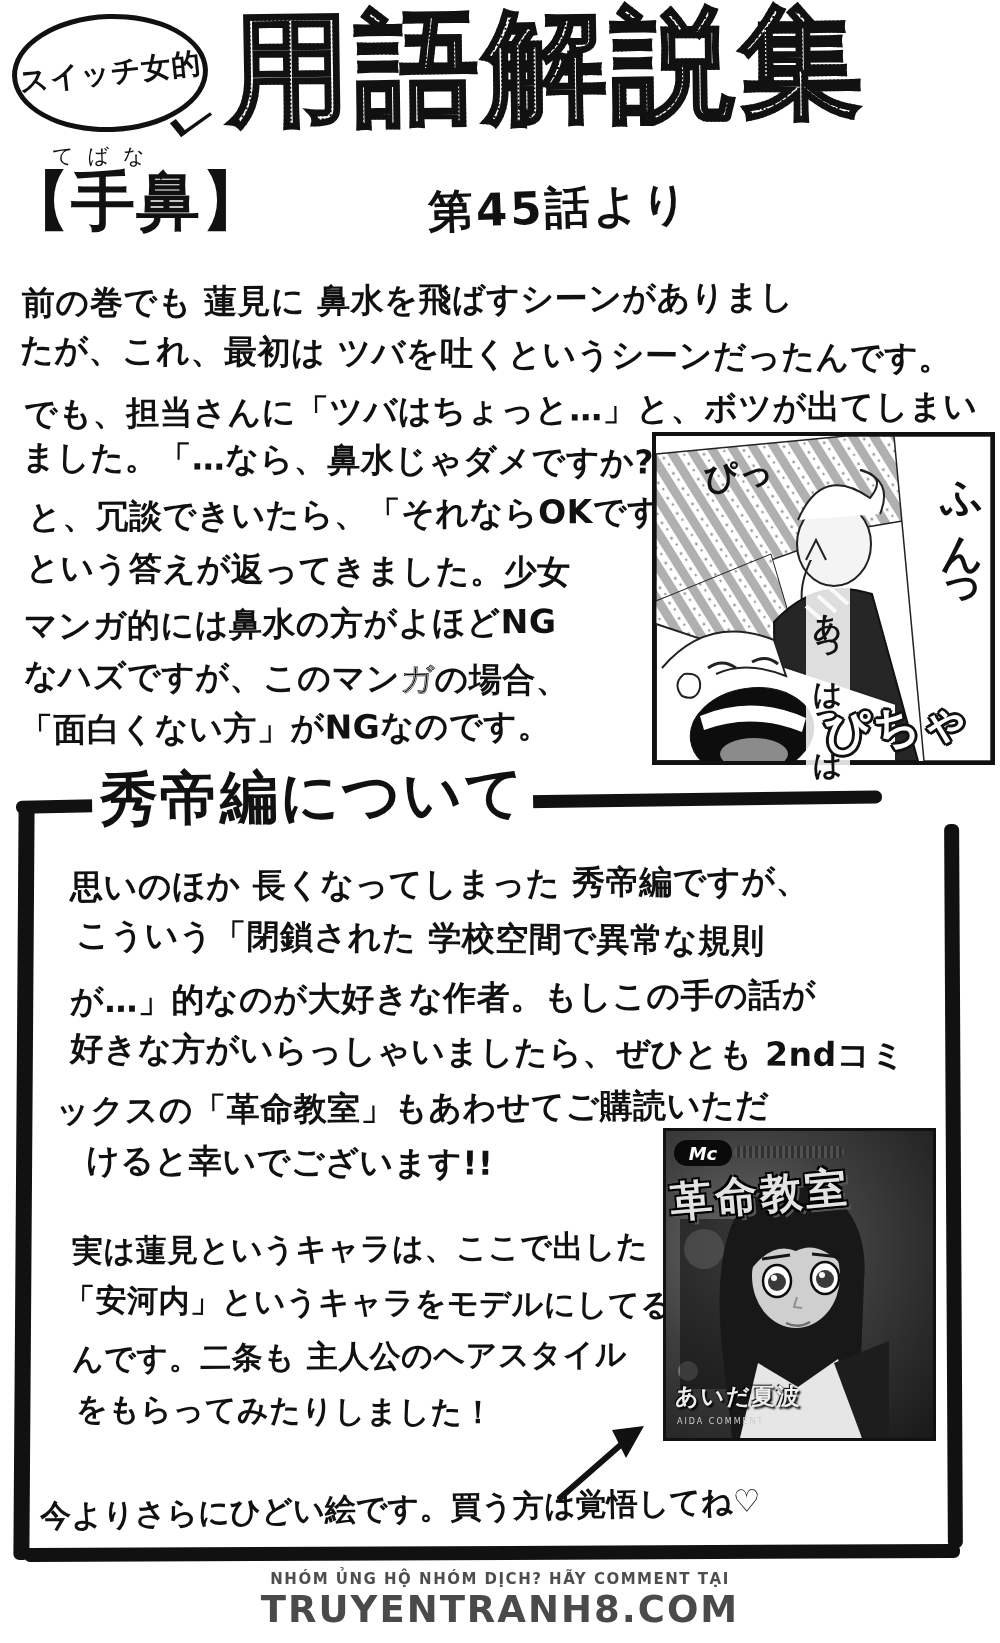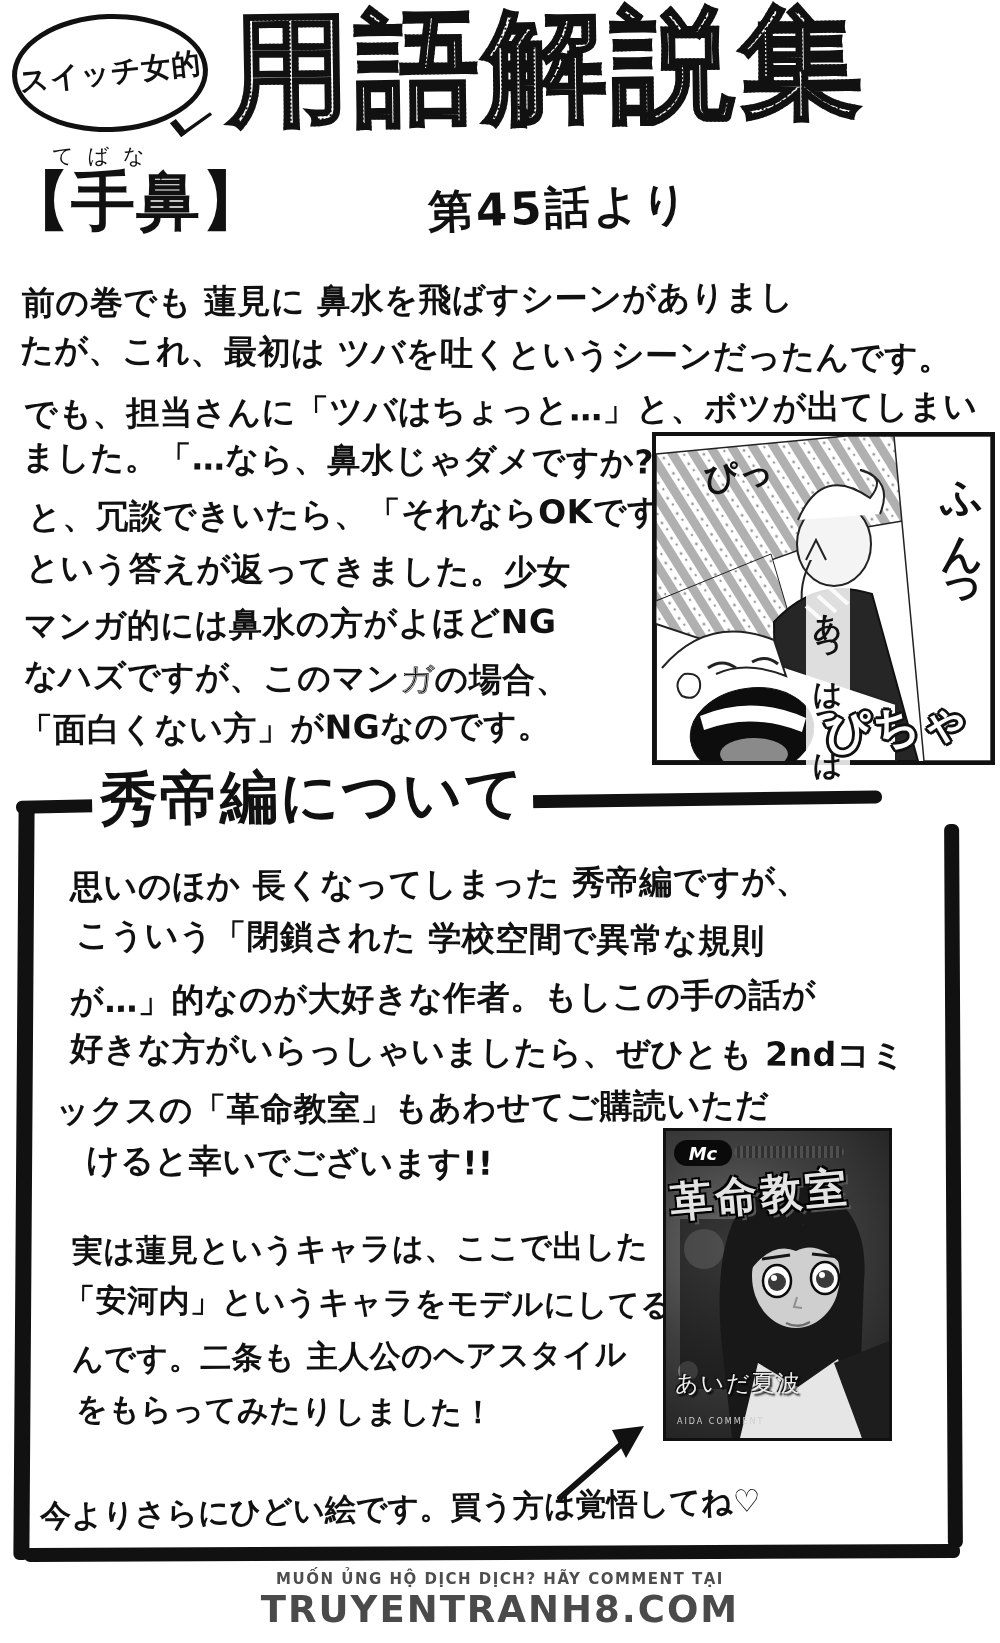--- a/index.html
+++ b/index.html
@@ -53,32 +53,32 @@
   .box-top-left   { left: 16px;  top: 800px;  width: 84px;  height: 13px; transform: rotate(-1deg); }
   .box-top-dash   { left: 502px; top: 793px;  width: 380px; height: 13px; transform: rotate(-0.8deg); }
   .box-left       { left: 16px;  top: 802px;  width: 16px;  height: 758px; transform: rotate(0.4deg); }
   .box-right      { left: 946px; top: 824px;  width: 15px;  height: 724px; transform: rotate(-0.3deg); }
   .box-bottom     { left: 24px;  top: 1546px; width: 936px; height: 14px; transform: rotate(-0.25deg); }
 
   .section-heading { left: 92px; top: 758px; font-size: 58px; font-weight: 900;
     letter-spacing: 2px; transform: rotate(-1deg); background:#fff; padding: 0 8px; }
 
   
-  .book-cover { left: 663px; top: 1128px; width: 229px; height: 313px;
+  .book-cover { left: 663px; top: 1128px; width: 273px; height: 313px;
     border: 3px solid #111; overflow: hidden;
     background: radial-gradient(circle at 30% 38%, #6c6c6c 0%, #3f3f3f 42%, #181818 100%); z-index: 1; }
   .publisher-badge { position: absolute; left: 8px; top: 9px; width: 58px; height: 26px;
     background: #0a0a0a; border-radius: 13px; color: #fff; font-weight: 900; font-style: italic;
     font-size: 18px; display: flex; align-items: center; justify-content: center; }
   .badge-streak { position: absolute; left: 68px; top: 15px; width: 110px; height: 12px;
     background: repeating-linear-gradient(90deg,#555 0 3px,#2c2c2c 3px 6px); border-radius: 6px; opacity:.8; }
   .cover-title { position: absolute; left: 4px; top: 36px; font-size: 42px; font-weight: 900;
     letter-spacing: 3px; color: #e3e3e3; transform: rotate(-5deg); white-space: nowrap;
     text-shadow: 2px 2px 0 #000, -2px -2px 0 #000, 2px -2px 0 #000, -2px 2px 0 #000, 4px 4px 0 #555; }
-  .cover-author { position: absolute; left: 9px; bottom: 39px; font-size: 23px; font-weight: 400;
+  .cover-author { position: absolute; left: 9px; bottom: 26px; font-size: 23px; font-weight: 700;
     color: #ededed; text-shadow: 2px 2px 2px #000, -1px -1px 1px #000; letter-spacing: 2px; }
   .cover-author-romaji { position: absolute; left: 11px; bottom: 12px; font-size: 8px;
     color: #cfcfcf; letter-spacing: 2px; }
 
   
   .bottom-note { left: 40px; top: 1488px; font-size: 31px; font-weight: 700; transform: rotate(-1.2deg); white-space: nowrap; }
   .arrow-to-cover { left: 552px; top: 1422px; }
 
   
   .footer-support { left: 0; top: 1570px; width: 100%; text-align: center;
@@ -200,14 +200,14 @@
   <div class="cover-title">革命教室</div>
   <div class="cover-author">あいだ夏波</div>
   <div class="cover-author-romaji">AIDA COMMENT</div>
 </div>
 
 <svg class="abs arrow-to-cover" width="96" height="84" viewBox="0 0 96 84">
   <line x1="8" y1="76" x2="72" y2="20" stroke="#111" stroke-width="6" stroke-linecap="round"></line>
   <polygon points="60,8 92,4 74,36" fill="#111"></polygon>
 </svg>
 
-<div class="abs footer-support">MUỐN ỦNG HỘ DỊCH DỊCH? HÃY COMMENT TẠI</div>
+<div class="abs footer-support">NHÓM ỦNG HỘ NHÓM DỊCH? HÃY COMMENT TẠI</div>
 <div class="abs footer-site">TRUYENTRANH8.COM</div>
 
 </body></html>

